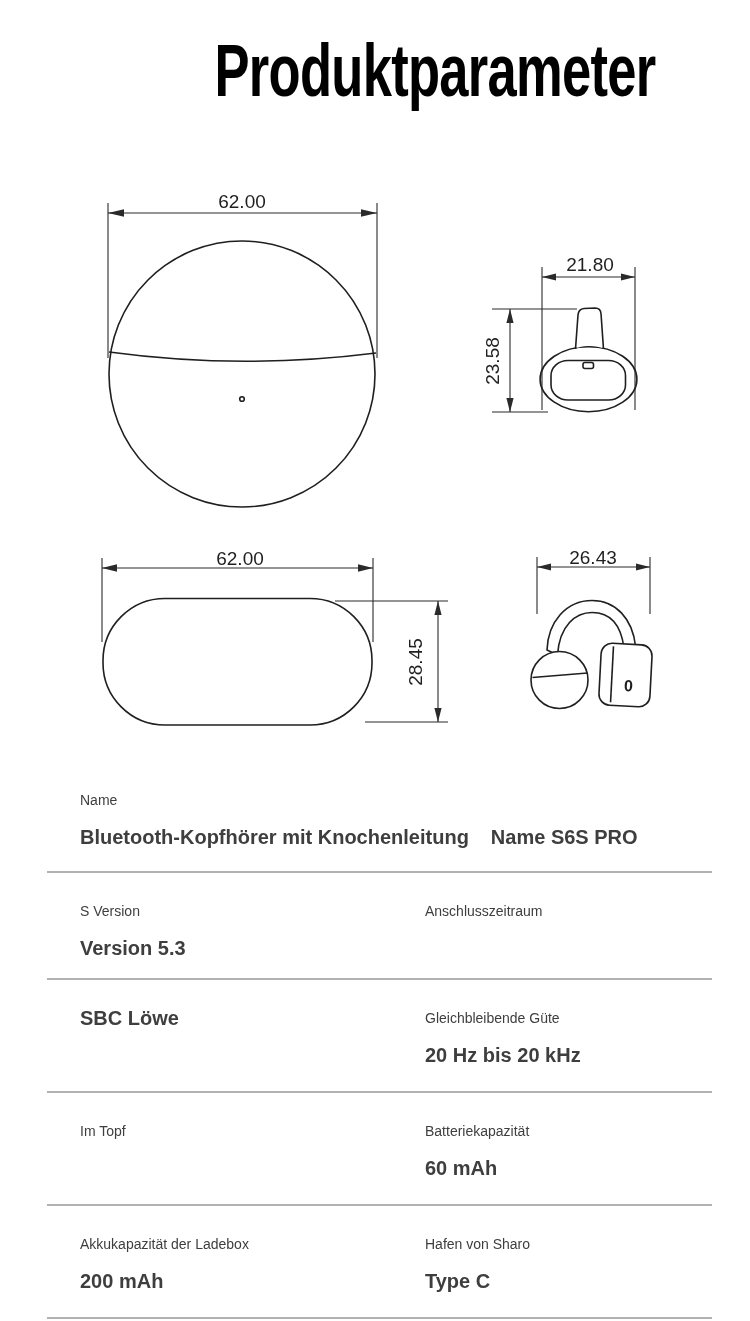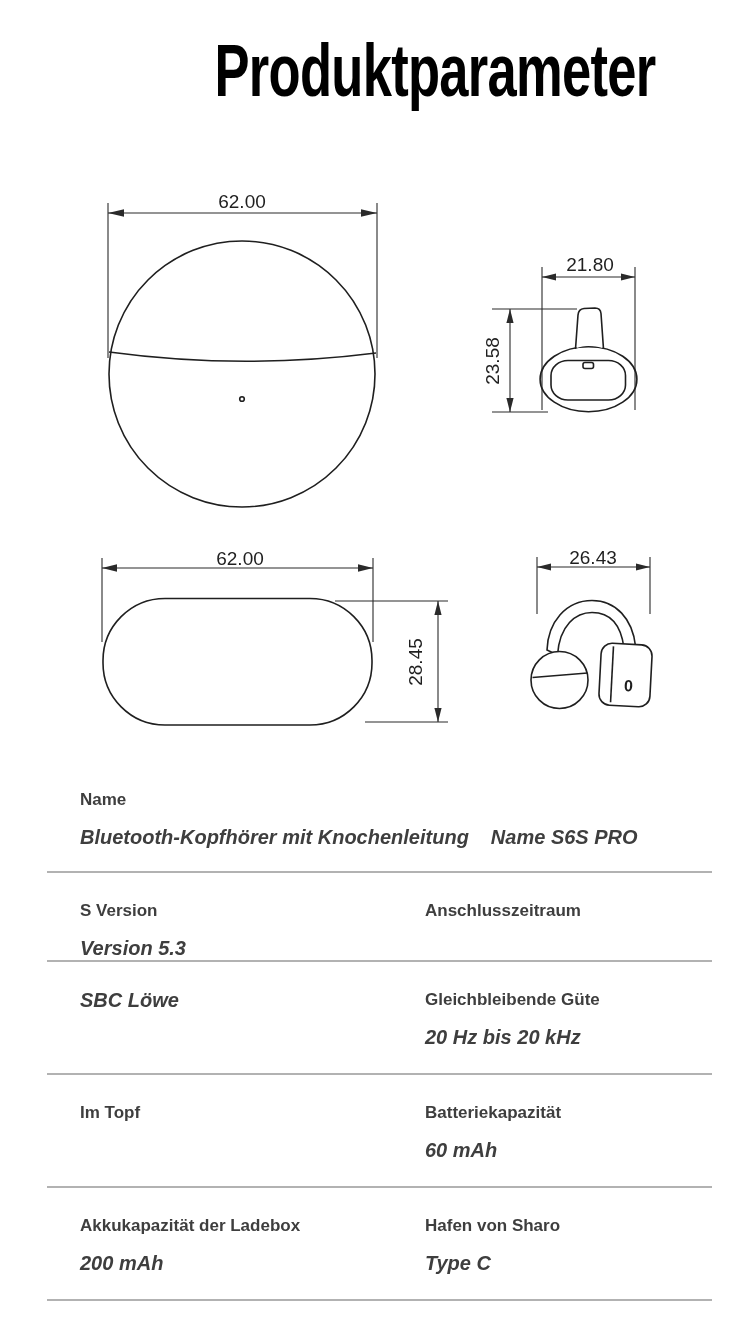--- a/index.html
+++ b/index.html
@@ -23,26 +23,26 @@
   .ln-fill{stroke:#1f1f1f;stroke-width:1.6;fill:#fff;}
   .cover{fill:#fff;stroke:none;}
   .dim{stroke:#2a2a2a;stroke-width:1.1;fill:none;}
   .arrow{fill:#2a2a2a;stroke:none;}
   .dim-text{font-size:19px;fill:#1f1f1f;font-weight:400;}
   .mark-text{font-size:16px;font-weight:bold;fill:#1f1f1f;}
   
   .spec-table{position:absolute;top:772px;left:47px;width:665px;color:#3e3e3e;}
   .spec-row{display:flex;padding:26px 0 24px 0;border-bottom:2px solid #b2b2b2;}
   .spec-row.first{display:block;padding:16px 0 22px 0;}
-  .spec-row.tight{padding-bottom:0;}
+  .spec-row.tight{padding-bottom:18px;}
   .cell{box-sizing:border-box;}
   .cell-left{width:378px;padding-left:33px;}
   .cell-right{flex:1;}
-  .label{font-size:17px;font-weight:bold;line-height:24px;margin:0 0 13px 0;}
-  .value{font-size:20px;font-weight:bold;line-height:24px;font-style:italic;}
+  .label{font-size:14px;font-weight:normal;line-height:24px;margin:0 0 13px 0;}
+  .value{font-size:20px;font-weight:bold;line-height:24px;}
   .value-big{font-size:29px;line-height:30px;letter-spacing:0.5px;}
   .value-line{display:flex;gap:22px;align-items:baseline;flex-wrap:nowrap;white-space:nowrap;}
 </style>
 </head>
 <body>
 
 <div class="title-wrap">
   <div class="title">Produktparameter</div>
 </div>
 

